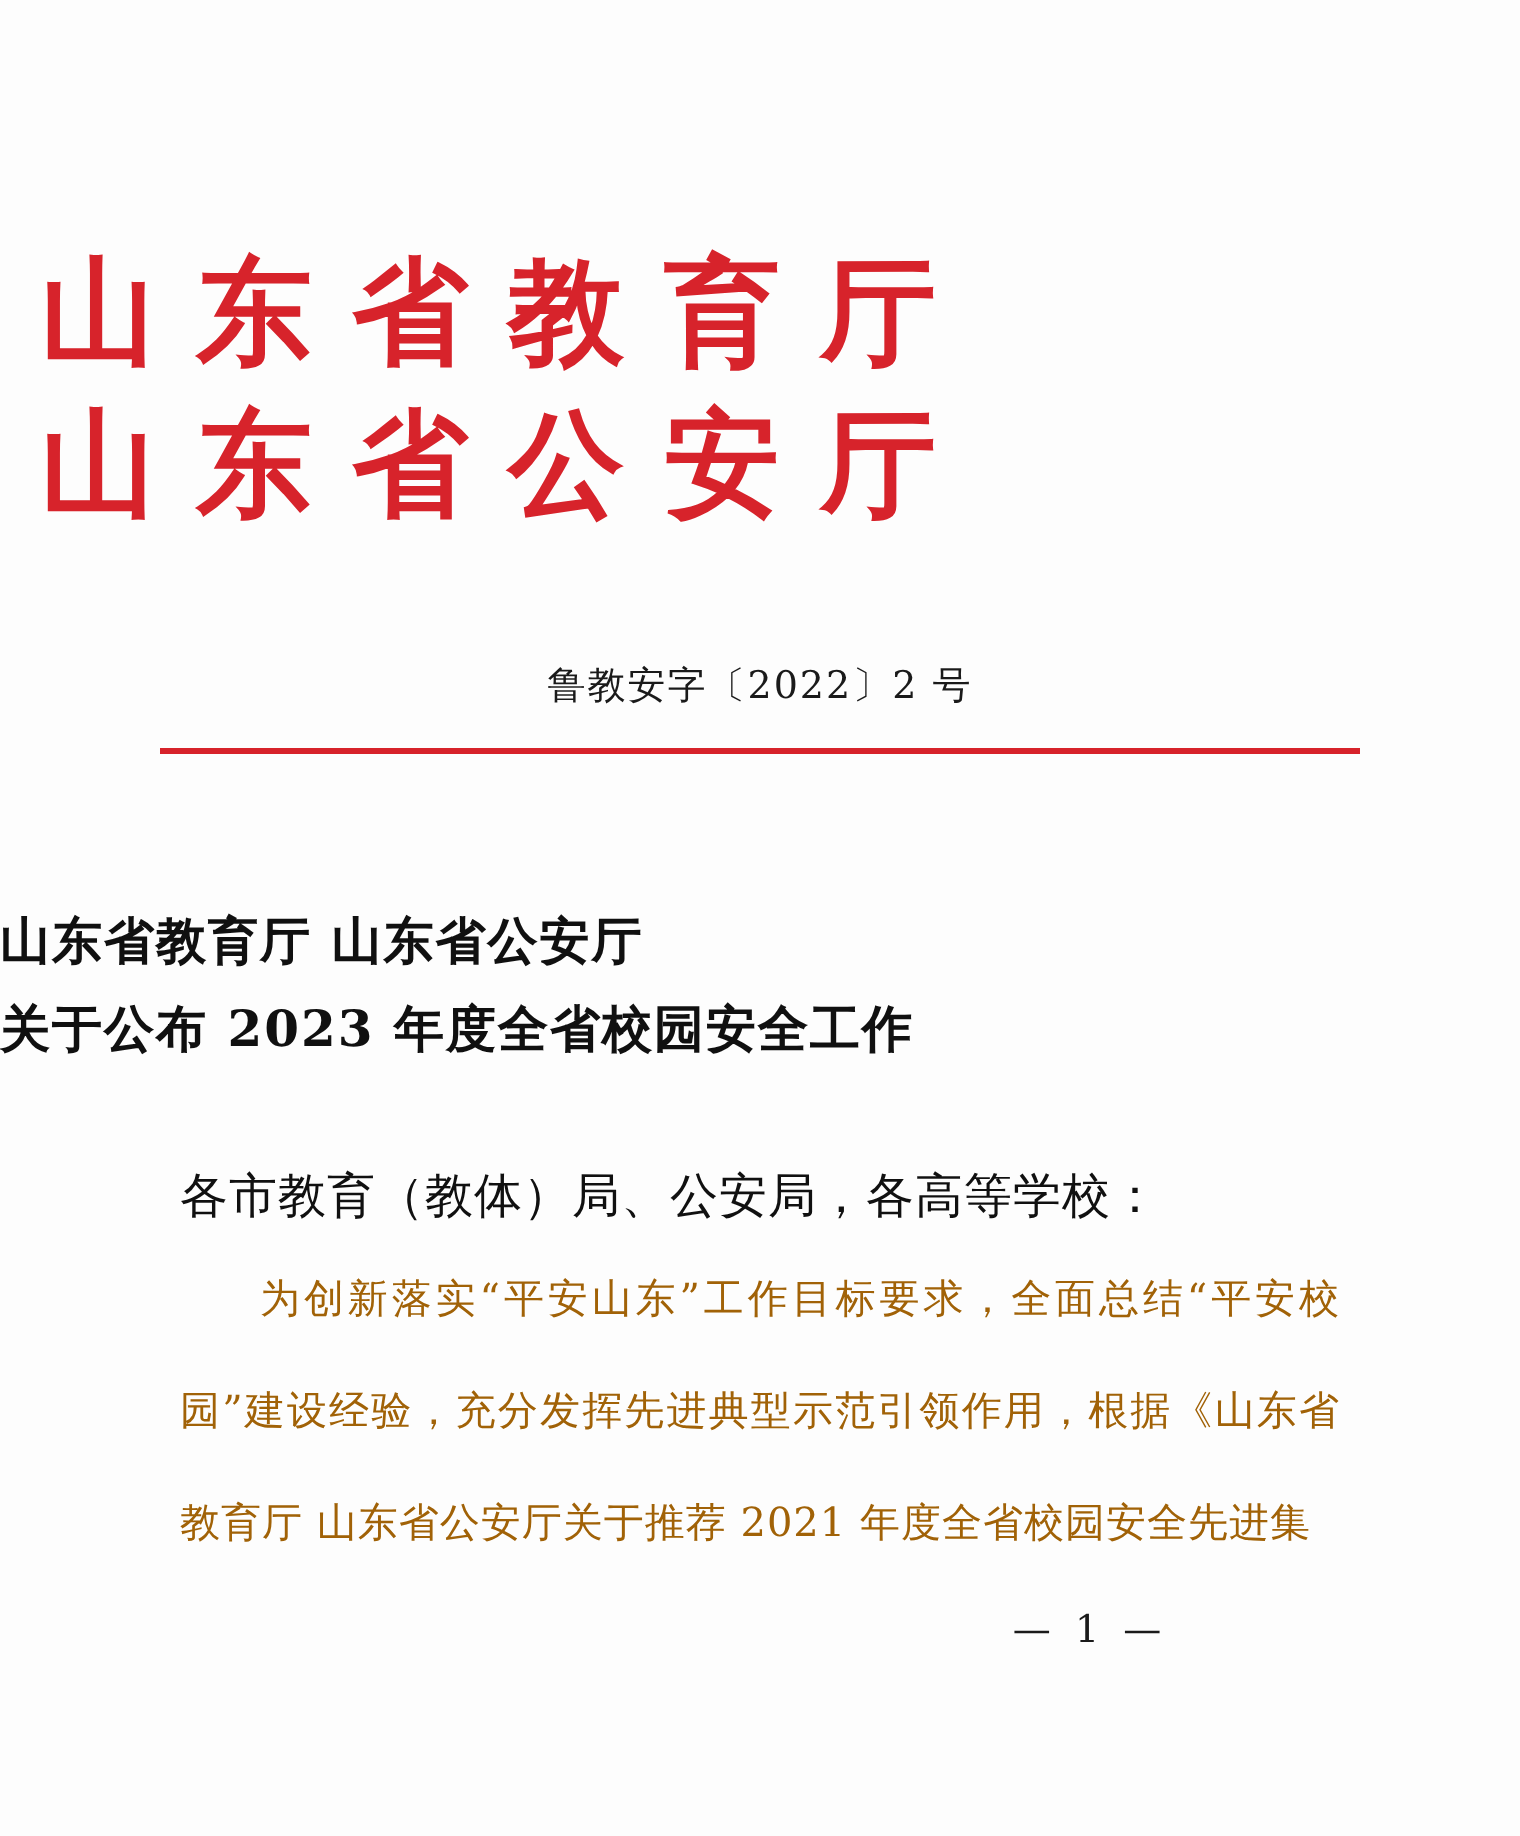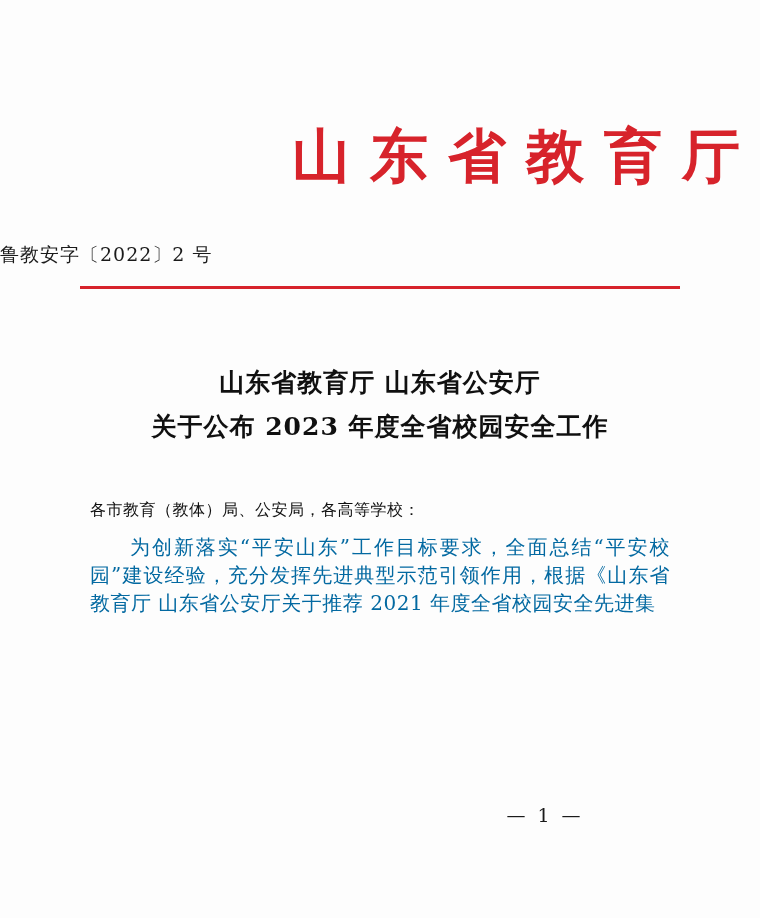--- a/index.html
+++ b/index.html
@@ -14,74 +14,74 @@
     overflow: hidden;
   }
   .page {
     position: relative;
     width: 760px;
     height: 918px;
     background: #fdfdfd;
     box-sizing: border-box;
   }
   .masthead {
-    text-align: right;
+    text-align: left;
     padding-top: 118px;
   }
   .masthead-line {
     color: #d7232b;
     font-family: "DejaVu Serif", serif;
     font-weight: bold;
     font-size: 58px;
     letter-spacing: 20px;
     line-height: 76px;
     text-indent: 20px;
     white-space: nowrap;
   }
   .doc-number {
-    margin-top: 48px;
+    text-align: center;
+    margin-top: 60px;
     font-family: "DejaVu Serif", serif;
     font-size: 19px;
     color: #1a1a1a;
     letter-spacing: 1px;
   }
   .red-rule {
     width: 600px;
     height: 3px;
     background: #d7232b;
     margin: 18px auto 0 auto;
   }
   .title-block {
     margin-top: 72px;
-    text-align: center;
   }
   .title-line {
     font-family: "DejaVu Serif", serif;
     font-weight: bold;
     font-size: 25px;
     color: #101010;
     line-height: 44px;
     letter-spacing: 1px;
   }
   .body-block {
     margin: 42px 90px 0 90px;
   }
   .salutation {
     font-family: "DejaVu Serif", serif;
-    font-size: 16px;
+    font-size: 24px;
     color: #101010;
     line-height: 38px;
     letter-spacing: 0.5px;
     margin-top: 21px;
   }
   .para {
     font-family: "DejaVu Serif", serif;
     font-size: 20px;
-    color: #0369a1;
-    line-height: 28px;
+    color: #a16207;
+    line-height: 56px;
     letter-spacing: 0.5px;
     text-align: justify;
     text-justify: inter-character;
     text-indent: 2em;
     margin-top: 4px;
   }
   .page-number {
     position: absolute;
     left: 0;
     right: 0;
@@ -94,20 +94,21 @@
     padding-left: 330px;
   }
 </style>
 </head>
 <body>
 
 <div class="page">
 
   <div class="masthead">
     <div class="masthead-line">山东省教育厅</div>
+    <div class="masthead-line">山东省公安厅</div>
   </div>
 
   <div class="doc-number">鲁教安字〔2022〕2 号</div>
 
   <div class="red-rule"></div>
 
   <div class="title-block">
     <div class="title-line">山东省教育厅  山东省公安厅</div>
     <div class="title-line">关于公布 2023 年度全省校园安全工作</div>
   </div>

